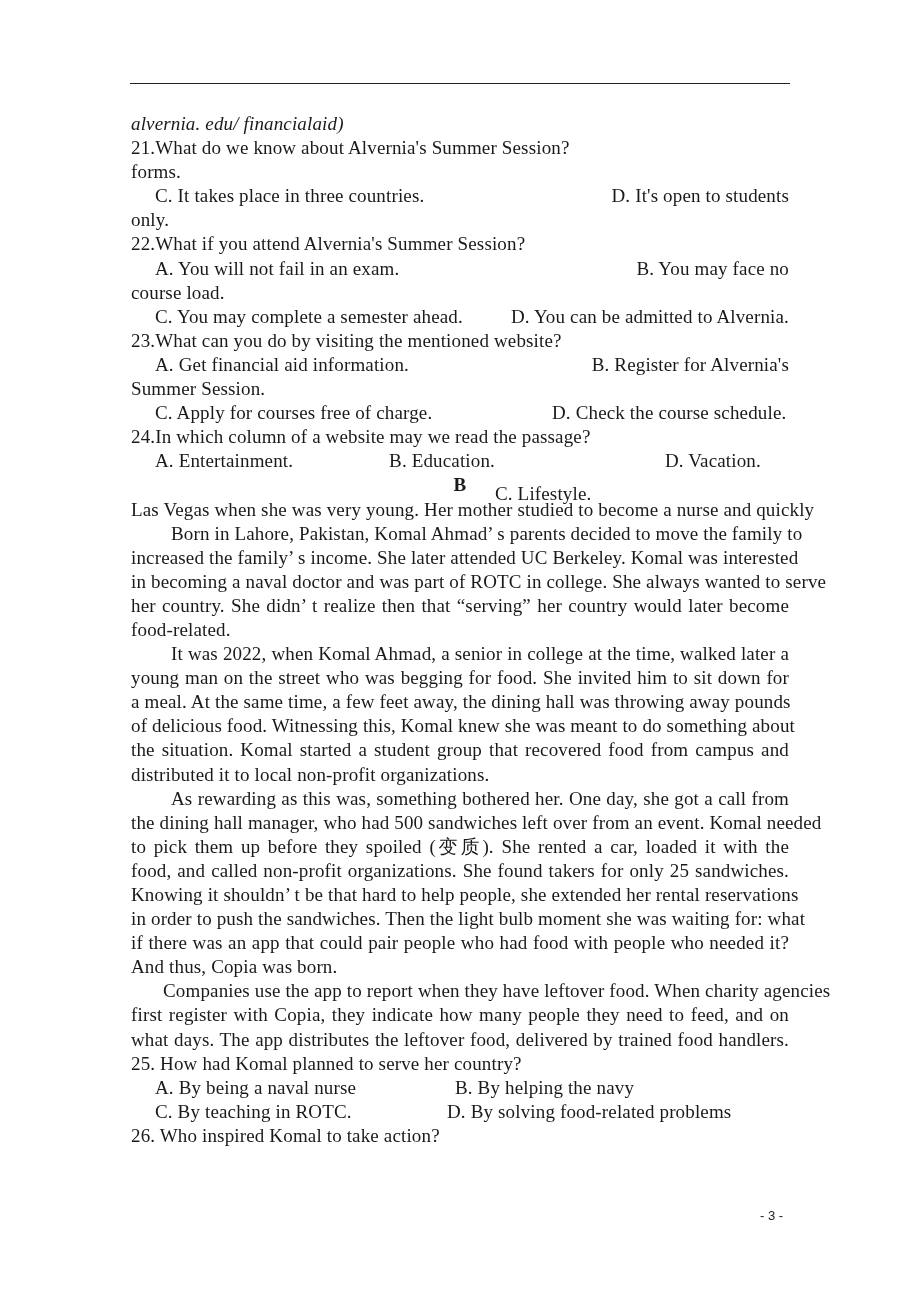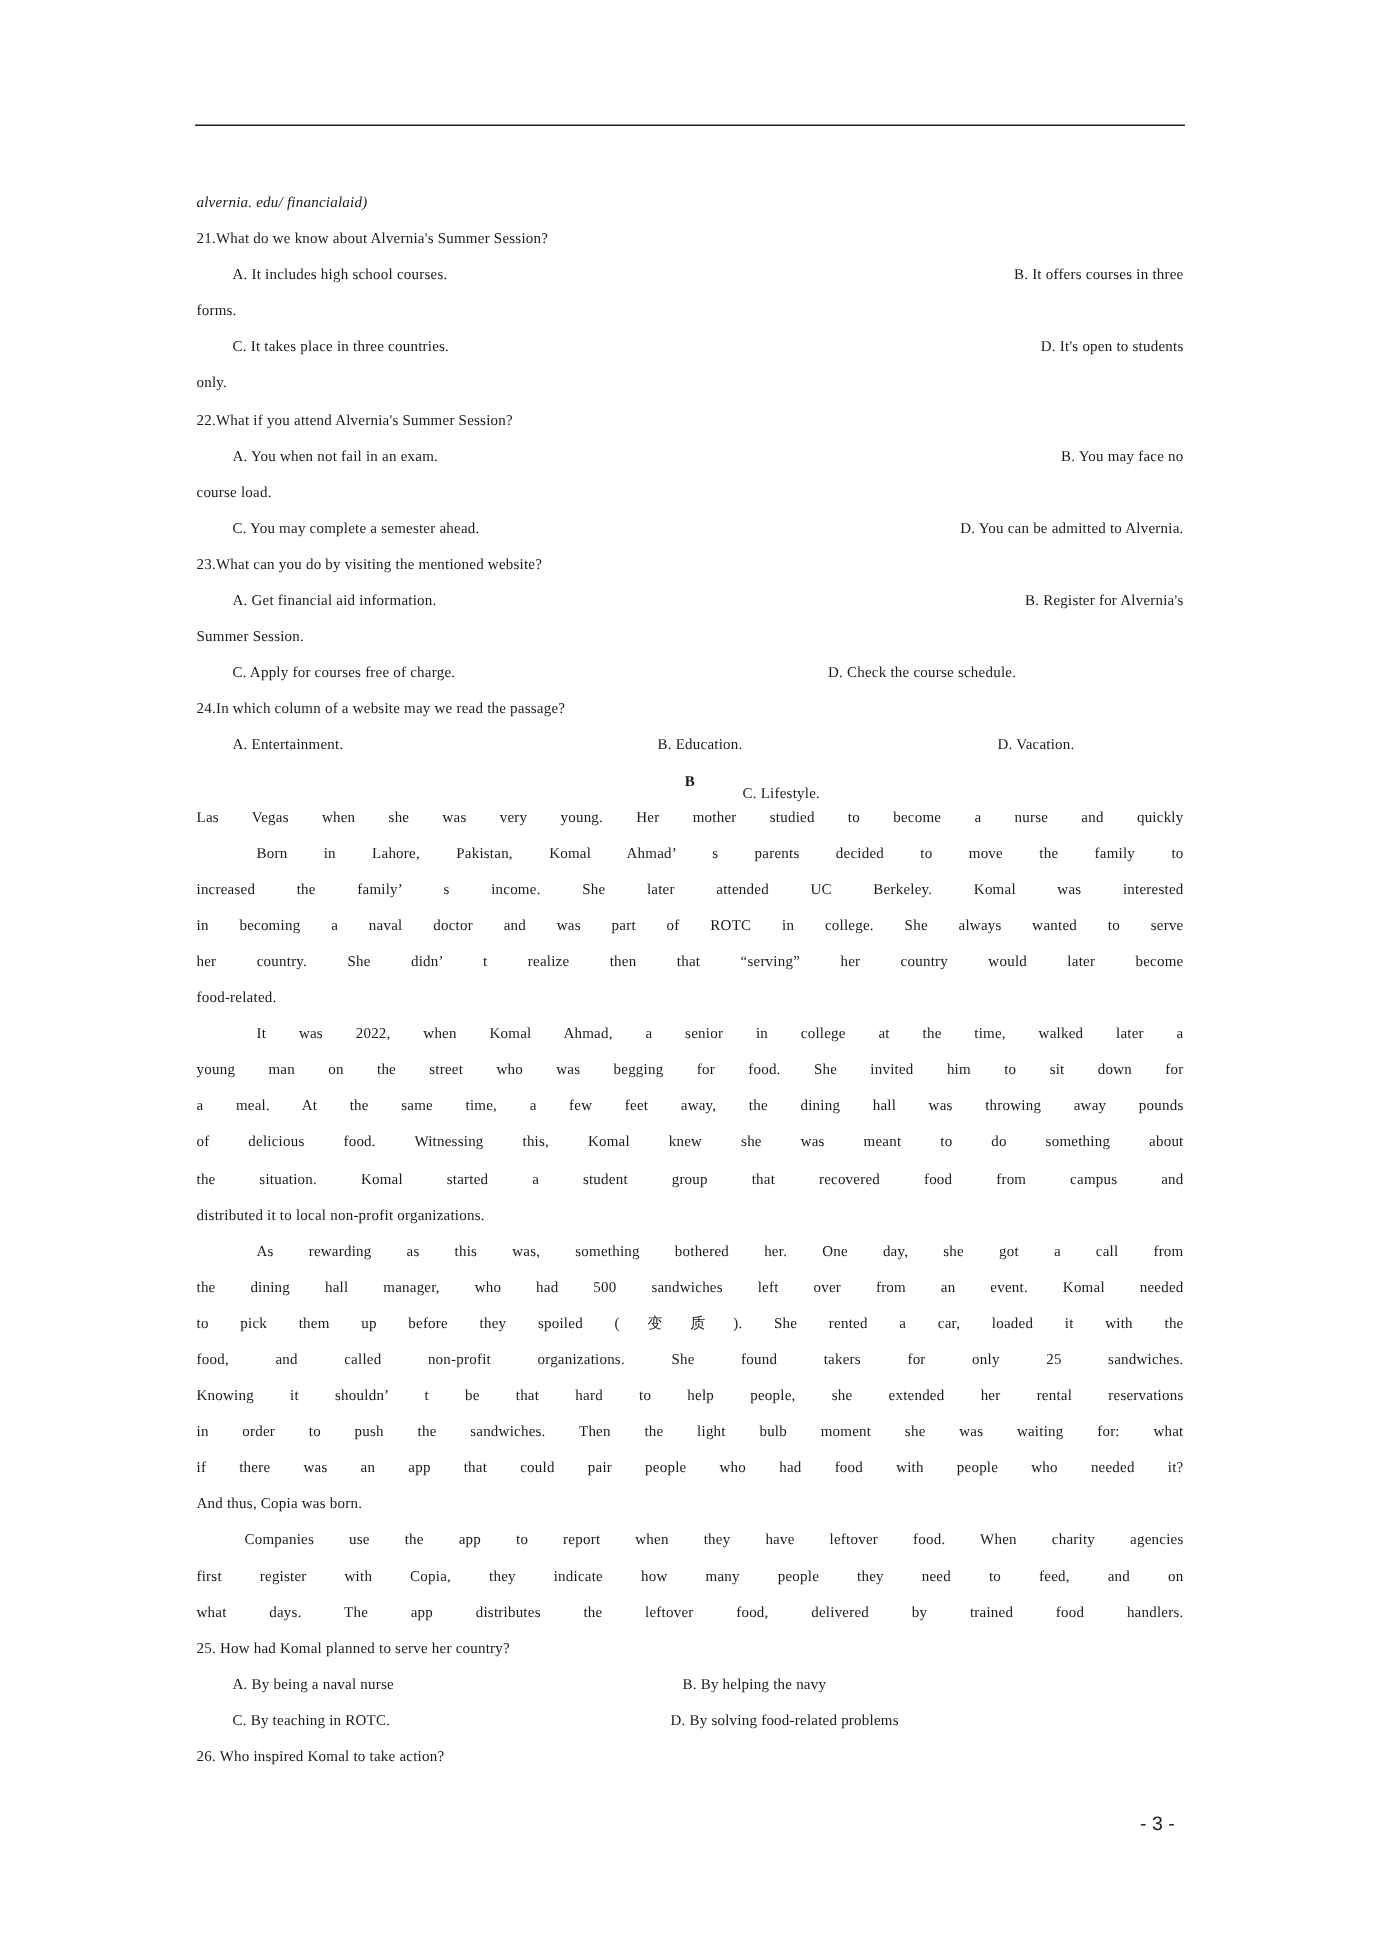--- a/index.html
+++ b/index.html
@@ -19,23 +19,23 @@
       position: absolute;
       left: 130px;
       top: 83px;
       width: 660px;
       height: 0;
       border-top: 1.5px solid #222;
     }
     .content {
       position: absolute;
       left: 131px;
-      top: 124px;
+      top: 112px;
       width: 658px;
-      font-size: 10px;
+      font-size: 19px;
       line-height: 24.1px;
       letter-spacing: 0.15px;
     }
     .line {
       display: block;
       white-space: nowrap;
       height: 24.1px;
     }
     .italic { font-style: italic; }
     .indent-opt { padding-left: 24px; }
@@ -75,36 +75,32 @@
 <body>
 
 <div class="header-rule"></div>
 
 <div class="content">
 
   <span class="line italic">alvernia. edu/ financialaid)</span>
 
   <div>
     <span class="line"><span>21.</span><span>What do we know about Alvernia's Summer Session?</span></span>
-    <div class="line justify-row indent-opt">
-      <span>A.   It includes high school courses.</span>
-      <span>B. It offers courses in three</span>
-    </div>
     <span class="line">forms.</span>
     <div class="line justify-row indent-opt">
       <span>C. It takes place in three countries.</span>
       <span>D. It's open to students</span>
     </div>
     <span class="line">only.</span>
   </div>
 
   <div>
     <span class="line"><span>22.</span><span>What if you attend Alvernia's Summer Session?</span></span>
     <div class="line justify-row indent-opt">
-      <span>A. You when not fail in an exam.</span>
+      <span>A. You will not fail in an exam.</span>
       <span>B. You may face no</span>
     </div>
     <span class="line">course load.</span>
     <div class="line justify-row indent-opt">
       <span>C. You may complete a semester ahead.</span>
       <span>D. You can be admitted to Alvernia.</span>
     </div>
   </div>
 
   <div>

